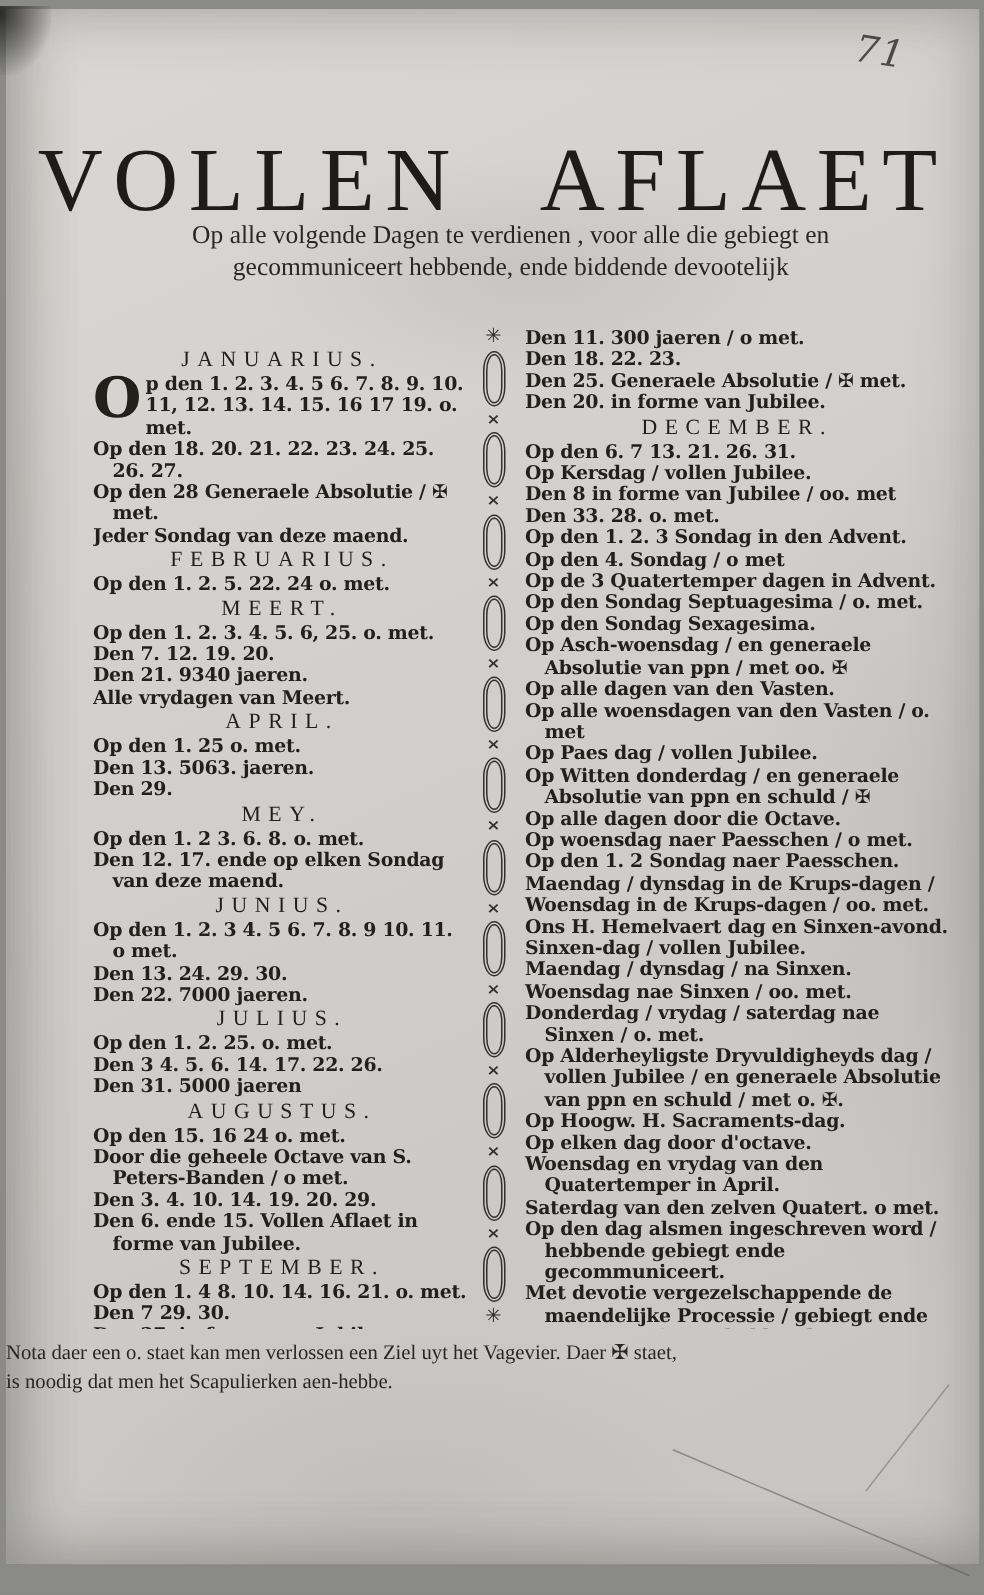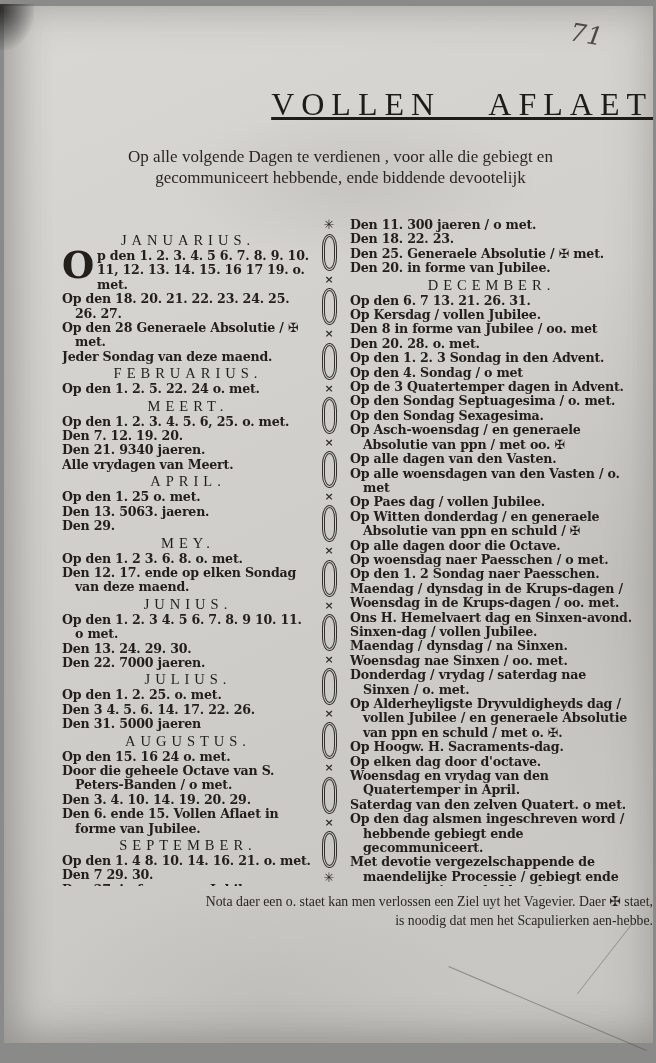--- a/index.html
+++ b/index.html
@@ -27,23 +27,23 @@
   .crease1{position:absolute;left:436px;top:1002px;width:215px;height:1px;
     background:rgba(92,90,86,.55);transform:rotate(23deg);}
   .crease2{position:absolute;left:556px;top:952px;width:90px;height:1px;
     background:rgba(96,94,90,.45);transform:rotate(-52deg);}
   .handwritten{
     position:absolute;left:566px;top:14px;
     font-family:"DejaVu Serif", serif;font-style:italic;
     font-size:25px;color:#4e4b47;transform:rotate(9deg);letter-spacing:1px;
   }
   .title{
-    position:absolute;top:80px;left:0;right:0;text-align:right;
-    font-size:32px;letter-spacing:7px;word-spacing:34px;
-    color:#1e1c19;white-space:nowrap;text-decoration:underline;
+    position:absolute;top:80px;left:0;right:0;text-align:center;
+    font-size:60px;letter-spacing:7px;word-spacing:34px;
+    color:#1e1c19;white-space:nowrap;
   }
   .subtitle{position:absolute;top:140px;left:0;right:0;text-align:center;
     font-size:17px;line-height:21px;color:#2a2723;}
   .subtitle div{white-space:nowrap;margin-left:24px;}
   .columns{
     position:absolute;top:212px;left:58px;right:20px;height:668px;
     display:flex;
   }
   .col{overflow:hidden;}
   .col-left{width:252px;margin-top:13px;}
@@ -71,22 +71,22 @@
   .div-star{font-family:"DejaVu Sans", sans-serif;font-size:13px;line-height:13px;color:#2c2a26;}
   .chain{flex:1;display:flex;flex-direction:column;justify-content:space-between;align-items:center;padding:3px 0;}
   .chainlink{
     width:9px;height:31px;border:3px double #33302b;border-radius:50%/35%;
   }
   .chainx{
     font-family:"DejaVu Sans", sans-serif;font-size:11px;line-height:9px;
     color:#33302b;font-weight:700;transform:scaleY(.9);
   }
   .footnote{
-    position:absolute;top:886px;left:0;right:0;text-align:right;
-    font-size:13.8px;line-height:19px;color:#2a2723;margin-left:30px;
+    position:absolute;top:886px;left:0;right:0;text-align:left;
+    font-size:13.8px;line-height:19px;color:#2a2723;
   }
   .footnote div{white-space:nowrap;}
 </style>
 </head>
 <body>
 
 <div class="photo">
   <div class="page">
     <div class="corner-smudge"></div>
 
@@ -172,21 +172,21 @@
 
       <div class="col col-right">
           <div class="line entry">Den 11. 300 jaeren / o met.</div>
           <div class="line entry">Den 18. 22. 23.</div>
           <div class="line entry">Den 25. Generaele Absolutie / ✠ met.</div>
           <div class="line entry">Den 20. in forme van Jubilee.</div>
           <div class="line header">DECEMBER.</div>
           <div class="line entry">Op den 6. 7 13. 21. 26. 31.</div>
           <div class="line entry">Op Kersdag / vollen Jubilee.</div>
           <div class="line entry">Den 8 in forme van Jubilee / oo. met</div>
-          <div class="line entry">Den 20. 28. o. met.</div>
+          <div class="line entry">Den 33. 28. o. met.</div>
           <div class="line entry">Op den 1. 2. 3 Sondag in den Advent.</div>
           <div class="line entry">Op den 4. Sondag / o met</div>
           <div class="line entry">Op de 3 Quatertemper dagen in Advent.</div>
           <div class="line entry">Op den Sondag Septuagesima / o. met.</div>
           <div class="line entry">Op den Sondag Sexagesima.</div>
           <div class="line entry">Op Asch-woensdag / en generaele Absolutie van ppn / met oo. ✠</div>
           <div class="line entry">Op alle dagen van den Vasten.</div>
           <div class="line entry">Op alle woensdagen van den Vasten / o. met</div>
           <div class="line entry">Op Paes dag / vollen Jubilee.</div>
           <div class="line entry">Op Witten donderdag / en generaele Absolutie van ppn en schuld / ✠</div>

